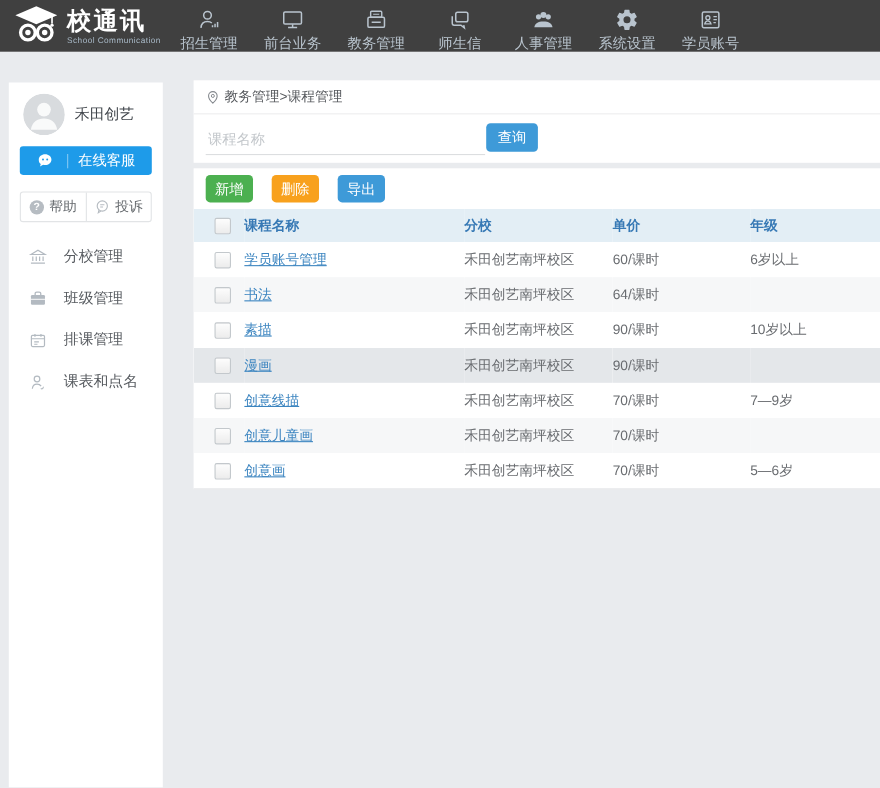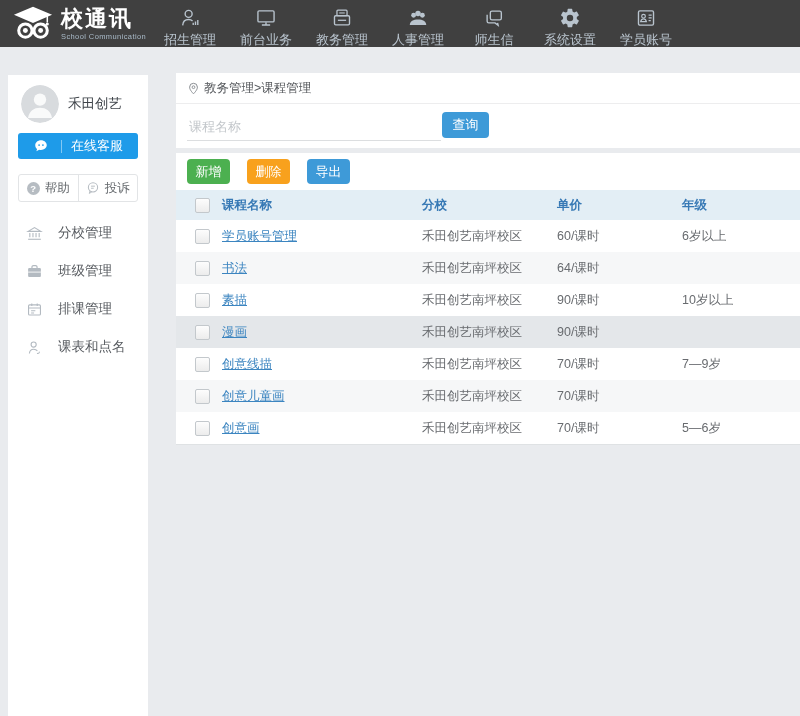--- a/index.html
+++ b/index.html
@@ -107,36 +107,36 @@
             <rect x="3.8" y="9.5" width="16.4" height="10" rx="1.4" fill="none" stroke="#b9c4ce" stroke-width="1.5"></rect>
             <path d="M7.5 14.5h9" stroke="#b9c4ce" stroke-width="1.4"></path>
             <path d="M9 6.5h6" stroke="#b9c4ce" stroke-width="1.2"></path>
           </svg>
       </span>
       <span class="ni-label">教务管理</span>
     </div>
     <div class="nav-item">
       <span class="ni-icon">
         <svg width="22" height="22" viewBox="0 0 24 24">
+            <rect x="8" y="4.5" width="12" height="9.5" rx="1.8" fill="none" stroke="#b9c4ce" stroke-width="1.5"></rect>
+            <path d="M4.5 8.5v7a1.8 1.8 0 0 0 1.8 1.8h6.8l3.4 2.7-.6-2.7" fill="none" stroke="#b9c4ce" stroke-width="1.5"></path>
+          </svg>
+      </span>
+      <span class="ni-label">师生信</span>
+    </div>
+    <div class="nav-item">
+      <span class="ni-icon">
+        <svg width="22" height="22" viewBox="0 0 24 24">
             <circle cx="7.2" cy="9" r="2.6" fill="#b9c4ce"></circle>
             <circle cx="16.8" cy="9" r="2.6" fill="#b9c4ce"></circle>
             <circle cx="12" cy="7.2" r="3" fill="#b9c4ce"></circle>
             <path d="M3 19.5c.4-4 3.8-5.8 9-5.8s8.6 1.8 9 5.8z" fill="#b9c4ce"></path>
           </svg>
       </span>
       <span class="ni-label">人事管理</span>
-    </div>
-    <div class="nav-item">
-      <span class="ni-icon">
-        <svg width="22" height="22" viewBox="0 0 24 24">
-            <rect x="8" y="4.5" width="12" height="9.5" rx="1.8" fill="none" stroke="#b9c4ce" stroke-width="1.5"></rect>
-            <path d="M4.5 8.5v7a1.8 1.8 0 0 0 1.8 1.8h6.8l3.4 2.7-.6-2.7" fill="none" stroke="#b9c4ce" stroke-width="1.5"></path>
-          </svg>
-      </span>
-      <span class="ni-label">师生信</span>
     </div>
     <div class="nav-item">
       <span class="ni-icon">
         <svg width="22" height="22" viewBox="0 0 24 24">
             <path fill="#b9c4ce" fill-rule="evenodd" d="M19.4 13c.04-.33.06-.66.06-1s-.02-.67-.06-1l2.1-1.65a.5.5 0 0 0 .12-.64l-2-3.46a.5.5 0 0 0-.61-.22l-2.48 1a7.3 7.3 0 0 0-1.73-1l-.38-2.65A.5.5 0 0 0 13.93 2h-4a.5.5 0 0 0-.5.42l-.37 2.65c-.63.26-1.2.6-1.74 1l-2.48-1a.5.5 0 0 0-.6.22l-2 3.46a.5.5 0 0 0 .12.64L4.46 11c-.04.33-.06.66-.06 1s.02.67.06 1l-2.1 1.65a.5.5 0 0 0-.12.64l2 3.46c.14.24.42.34.6.22l2.49-1c.53.4 1.1.74 1.73 1l.38 2.65a.5.5 0 0 0 .5.42h4a.5.5 0 0 0 .5-.42l.38-2.65a7.3 7.3 0 0 0 1.73-1l2.48 1c.25.1.5 0 .61-.22l2-3.46a.5.5 0 0 0-.12-.64L19.4 13zM12 15.5a3.5 3.5 0 1 1 0-7 3.5 3.5 0 0 1 0 7z"></path>
           </svg>
       </span>
       <span class="ni-label">系统设置</span>
     </div>
     <div class="nav-item">

